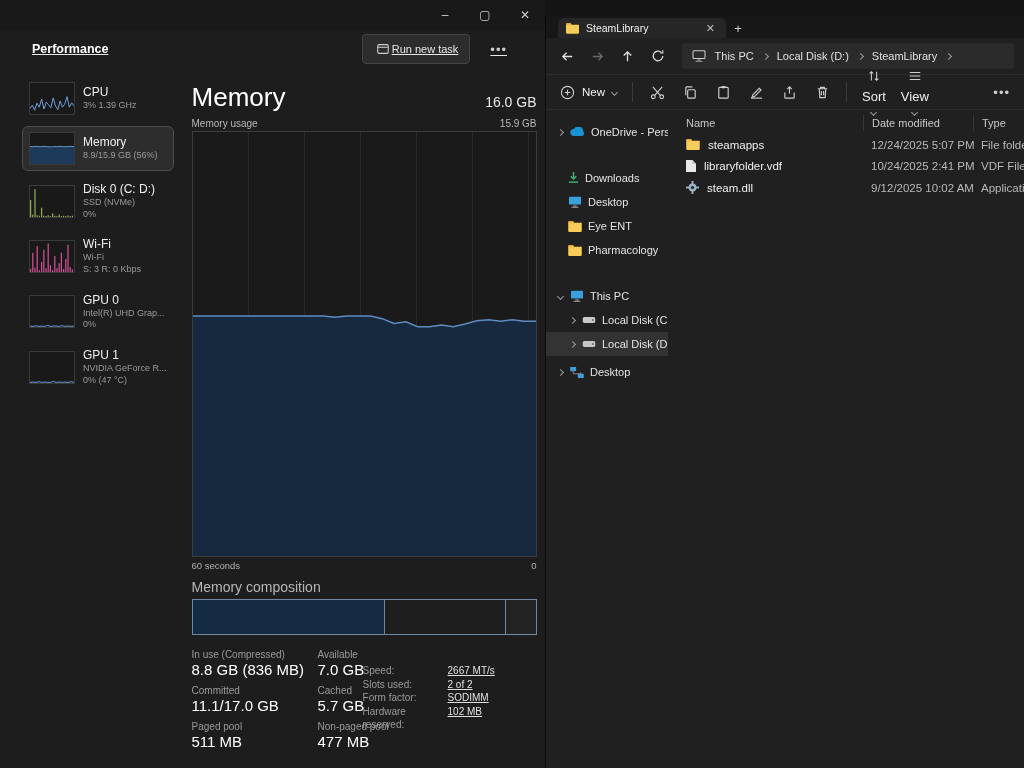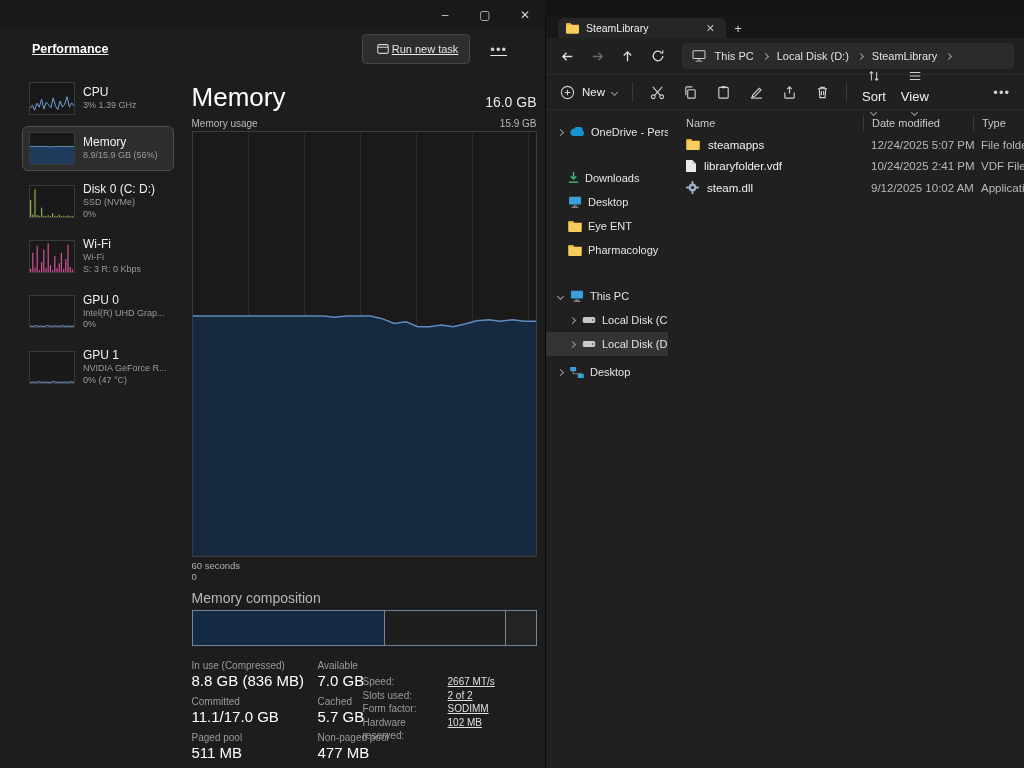--- a/index.html
+++ b/index.html
@@ -27,21 +27,21 @@
   .tm-card-name { font-size:12px; color:#f0f0f0; line-height:1.25; }
   .tm-card-sub { font-size:9px; color:#9a9a9a; line-height:1.3; white-space:nowrap; overflow:hidden; max-width:100px; }
 
   .tm-main { flex:1; padding:0 18px 0 12px; position:relative; }
   .tm-title-row { margin-top:14px; display:flex; align-items:flex-end; justify-content:space-between; }
   .tm-mem-title { font-size:26px; font-weight:400; color:#ffffff; }
   .tm-mem-total { font-size:14px; color:#e8e8e8; padding-bottom:3px; }
   .tm-usage-row { margin-top:5px; display:flex; justify-content:space-between; font-size:10px; color:#b8b8b8; }
   .mem-chart { margin-top:2px; height:426px; border:1px solid #3c3c3c; background:#1a1a1a;
     background-image:repeating-linear-gradient(to right, transparent 0 55px, #292929 55px 56px); }
-  .tm-time-row { display:flex; justify-content:space-between; font-size:9.5px; color:#b0b0b0; margin-top:3px;flex-direction:column; }
+  .tm-time-row { display:flex; justify-content:space-between; font-size:9.5px; color:#b0b0b0; margin-top:3px; }
   .tm-comp-label { margin-top:8px; font-size:14px; color:#b8b8b8; }
   .comp-bar { margin-top:4px; height:36px; display:flex; }
   .comp-seg { height:100%; }
   .tm-stats { margin-top:14px; position:relative; }
   .stat-grid { display:grid; grid-template-columns:126px 160px; }
   .stat-label { font-size:10px; color:#9a9a9a; margin-bottom:1px; }
   .stat-value { font-size:15px; color:#ffffff; margin-bottom:7px; }
   .tm-details { position:absolute; left:171px; top:15px; width:190px; }
   .det-row { display:flex; font-size:10px; line-height:13.5px; }
   .det-label { width:85px; color:#9a9a9a; }

